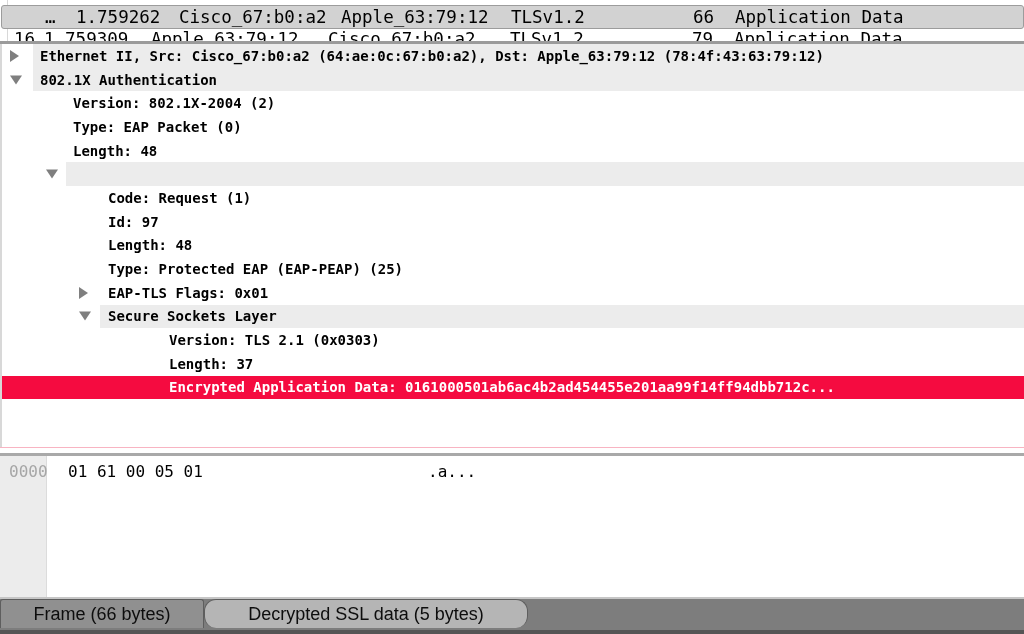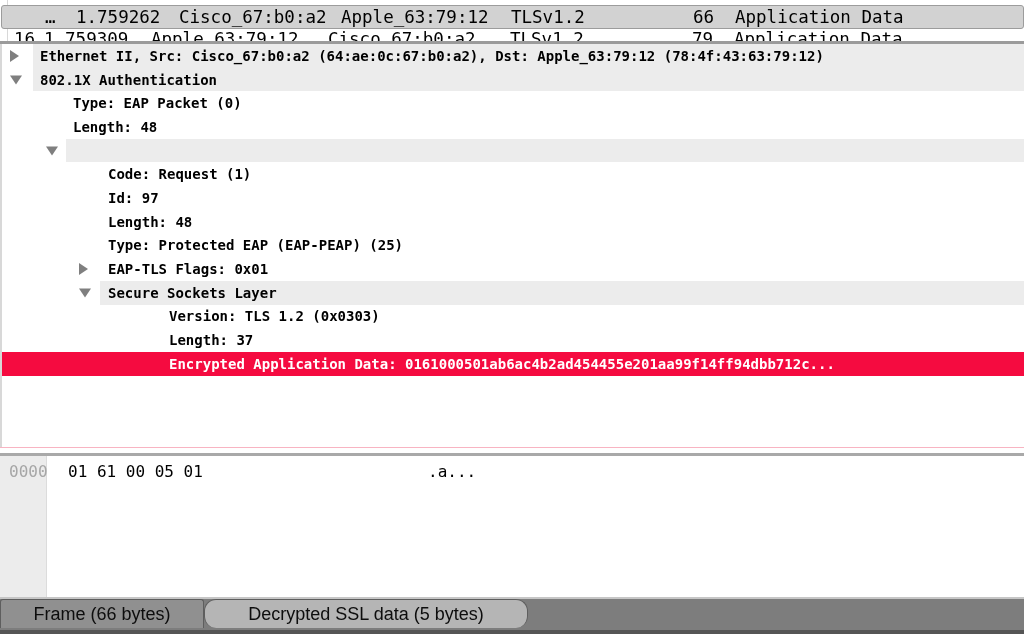--- a/index.html
+++ b/index.html
@@ -89,20 +89,23 @@
       <span class="hl"></span>
       <span class="arrow right"></span>
       <span class="txt">Ethernet II, Src: Cisco_67:b0:a2 (64:ae:0c:67:b0:a2), Dst: Apple_63:79:12 (78:4f:43:63:79:12)</span>
     </div>
     <div class="drow i0 gray">
       <span class="hl"></span>
       <span class="arrow down"></span>
       <span class="txt">802.1X Authentication</span>
     </div>
     <div class="drow i1">
+      <span class="txt">Version: 802.1X-2004 (2)</span>
+    </div>
+    <div class="drow i1">
       <span class="txt">Type: EAP Packet (0)</span>
     </div>
     <div class="drow i1">
       <span class="txt">Length: 48</span>
     </div>
     <div class="drow i1 gray">
       <span class="hl"></span>
       <span class="arrow down"></span>
     </div>
     <div class="drow i2">
@@ -120,21 +123,21 @@
     <div class="drow i2">
       <span class="arrow right"></span>
       <span class="txt">EAP-TLS Flags: 0x01</span>
     </div>
     <div class="drow i2 gray">
       <span class="hl"></span>
       <span class="arrow down"></span>
       <span class="txt">Secure Sockets Layer</span>
     </div>
     <div class="drow i4">
-      <span class="txt">Version: TLS 1.2 (0x0303)</span>
+      <span class="txt">Version: TLS 2.1 (0x0303)</span>
     </div>
     <div class="drow i4">
       <span class="txt">Length: 37</span>
     </div>
     <div class="drow i4 red">
       <span class="txt">Encrypted Application Data: 0161000501ab6ac4b2ad454455e201aa99f14ff94dbb712c...</span>
     </div>
   </div>
   <div class="fringe"></div>
 

